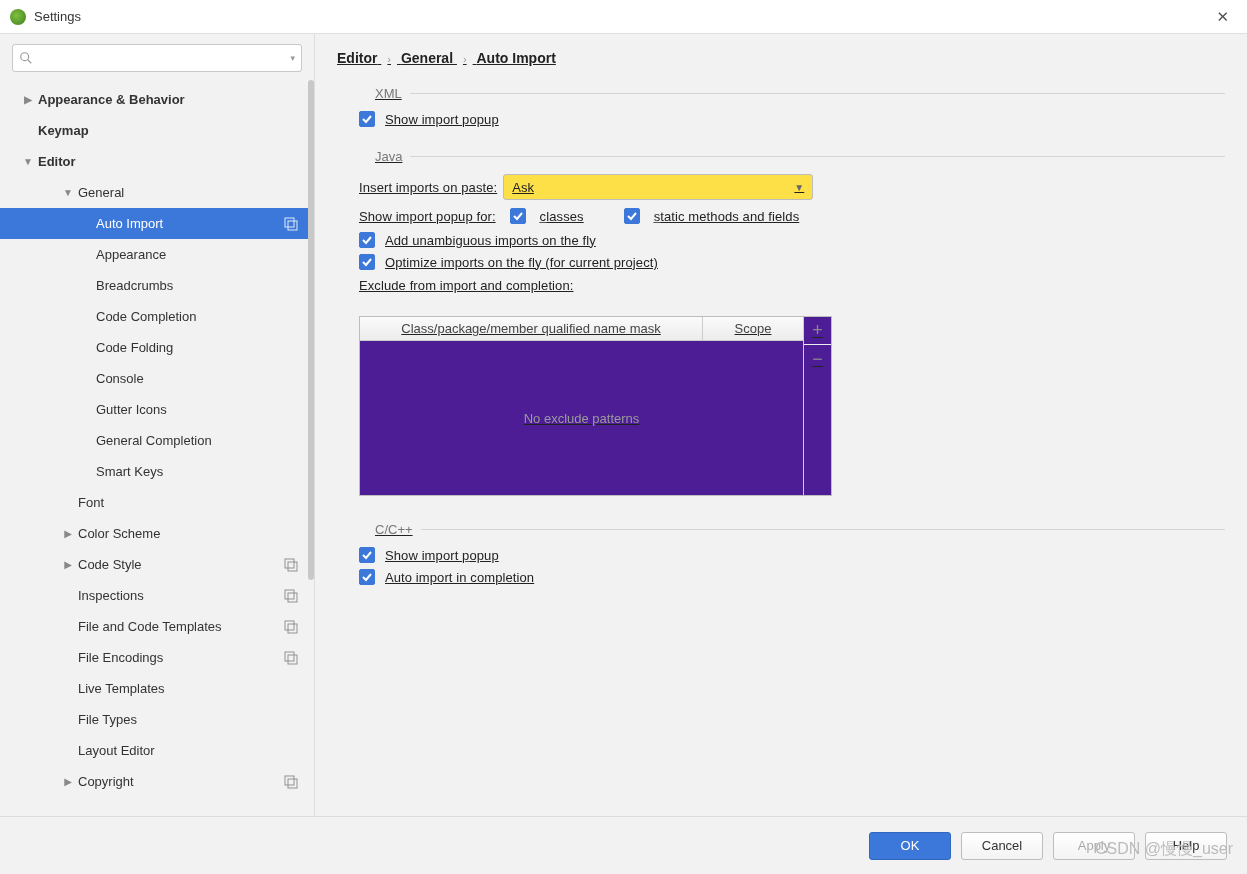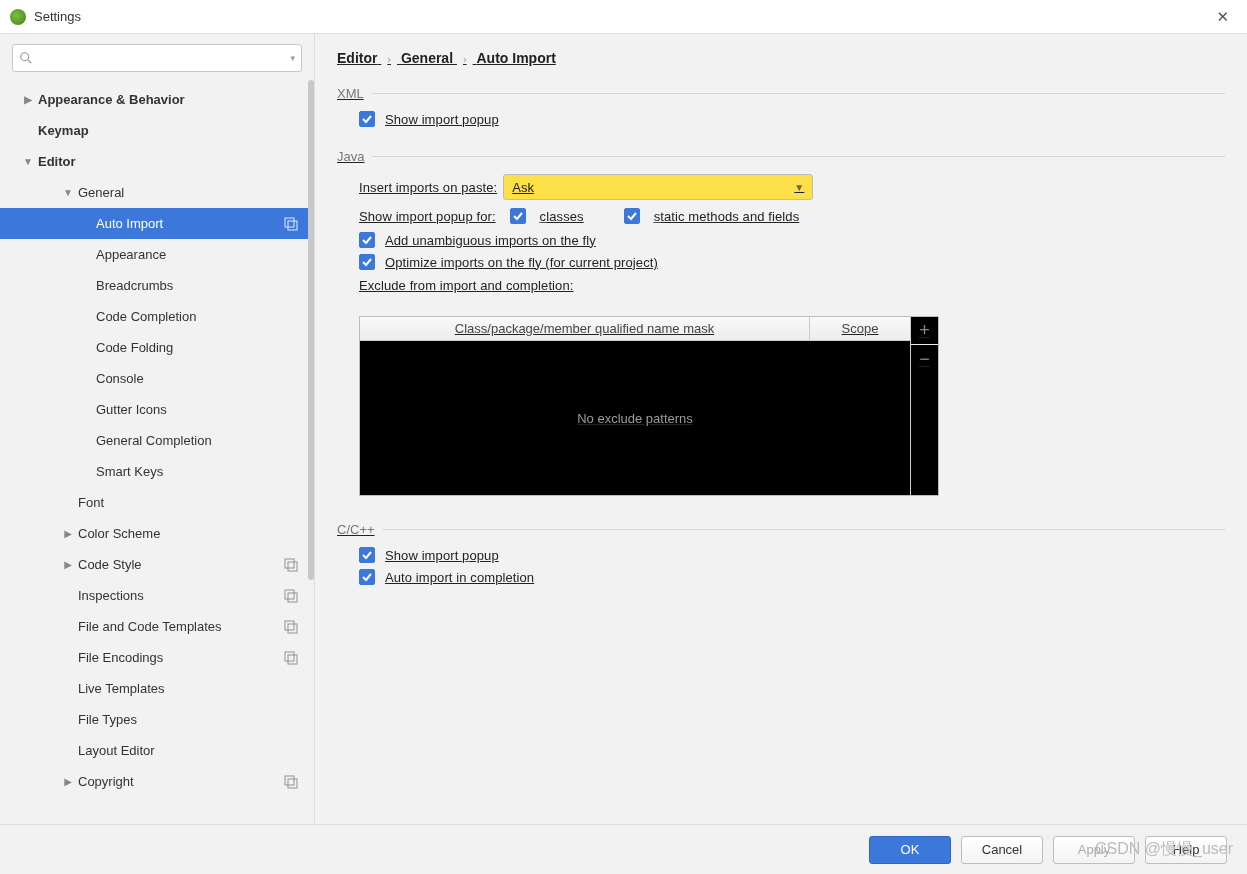--- a/index.html
+++ b/index.html
@@ -33,46 +33,46 @@
 .pad-3 { padding-left: 80px; }
 .scroll-track { position: absolute; right: 0; top: 46px; width: 6px; height: 500px; background: transparent; }
 .scroll-thumb { position: absolute; right: 0; top: 0; width: 6px; height: 500px; background: #c8c8c8; border-radius: 3px; }
 
 .content { flex: 1; padding: 16px 22px 0 22px; overflow-y: auto; background: #f2f2f2; text-decoration: underline; }
 .crumbs { font-size: 14px; margin-bottom: 20px; }
 .crumbs .c { font-weight: 600; }
 .crumbs .sep { color: #999; margin: 0 6px; font-size: 11px; }
 
 .section-head { display: flex; align-items: center; color: #777; margin: 8px 0 10px 0; }
-.section-head .txt { margin-right: 8px; }
+.section-head .txt { margin-right: 8px; margin-left: 38px; }
 .section-head .line { flex: 1; height: 1px; background: #d5d5d5; }
 
 .frow { display: flex; align-items: center; margin: 6px 0 6px 22px; gap: 10px; color: #222; }
 .chk { width: 16px; height: 16px; border: 1px solid #3b78d9; border-radius: 2px; background: #3b78d9; display: inline-flex; align-items: center; justify-content: center; flex-shrink: 0; }
 .chk svg { width: 12px; height: 12px; }
 .lab { letter-spacing: .1px; }
 .u { text-decoration: underline; text-decoration-color: #555; }
 
 .inline { display: flex; align-items: center; gap: 6px; margin: 8px 0 8px 22px; }
 .select { width: 310px; height: 26px; border: 1px solid #bdbdbd; border-radius: 3px; background: #fde047; display: flex; align-items: center; padding: 0 8px; justify-content: space-between; }
 .select .tri { color: #666; font-size: 10px; }
 
 .exclude { margin: 8px 0 0 22px; }
-.ex-table { width: 580px; border: 1px solid #bdbdbd; background: #000000; display: flex; margin-top: 23px; }
+.ex-table { width: 473px; border: 1px solid #bdbdbd; background: #4c1d95; display: flex; margin-top: 23px; }
 .ex-left { flex: 1; }
 .ex-head { display: flex; height: 24px; border-bottom: 1px solid #ccc; background: linear-gradient(#fafafa,#ececec); }
 .ex-head .col { display: flex; align-items: center; justify-content: center; color: #444; }
 .ex-head .col1 { flex: 1; border-right: 1px solid #ccc; }
 .ex-head .col2 { width: 100px; }
 .ex-body { height: 154px; display: flex; align-items: center; justify-content: center; color: #9a9a9a; }
 .ex-btns { width: 28px; border-left: 1px solid #ccc; display: flex; flex-direction: column; }
 .ex-btn { height: 28px; display: flex; align-items: center; justify-content: center; color: #888; font-size: 18px; border-bottom: 1px solid #eee; cursor: pointer; }
 .ex-btn:last-child { border-bottom: none; }
 
-.footer { position: absolute; left: 0; right: 0; bottom: 0; height: 50px; border-top: 1px solid #ddd; background: #f2f2f2; display: flex; align-items: center; justify-content: flex-end; padding: 0 20px; gap: 10px; }
+.footer { position: absolute; left: 0; right: 0; bottom: 0; height: 58px; border-top: 1px solid #ddd; background: #f2f2f2; display: flex; align-items: center; justify-content: flex-end; padding: 0 20px; gap: 10px; }
 .btn { min-width: 82px; height: 28px; border: 1px solid #bdbdbd; border-radius: 3px; background: linear-gradient(#fff,#f3f3f3); color: #333; display: flex; align-items: center; justify-content: center; cursor: pointer; font-size: 13px; }
 .btn.primary { background: #3b78d9; border-color: #2f66c0; color: #fff; font-weight: 500; }
 .btn.disabled { color: #aaa; }
 
 .watermark { position: absolute; right: 14px; bottom: 14px; color: #bbb; font-size: 16px; pointer-events: none; }
 </style>
 </head>
 <body>
 
 <div class="titlebar">

